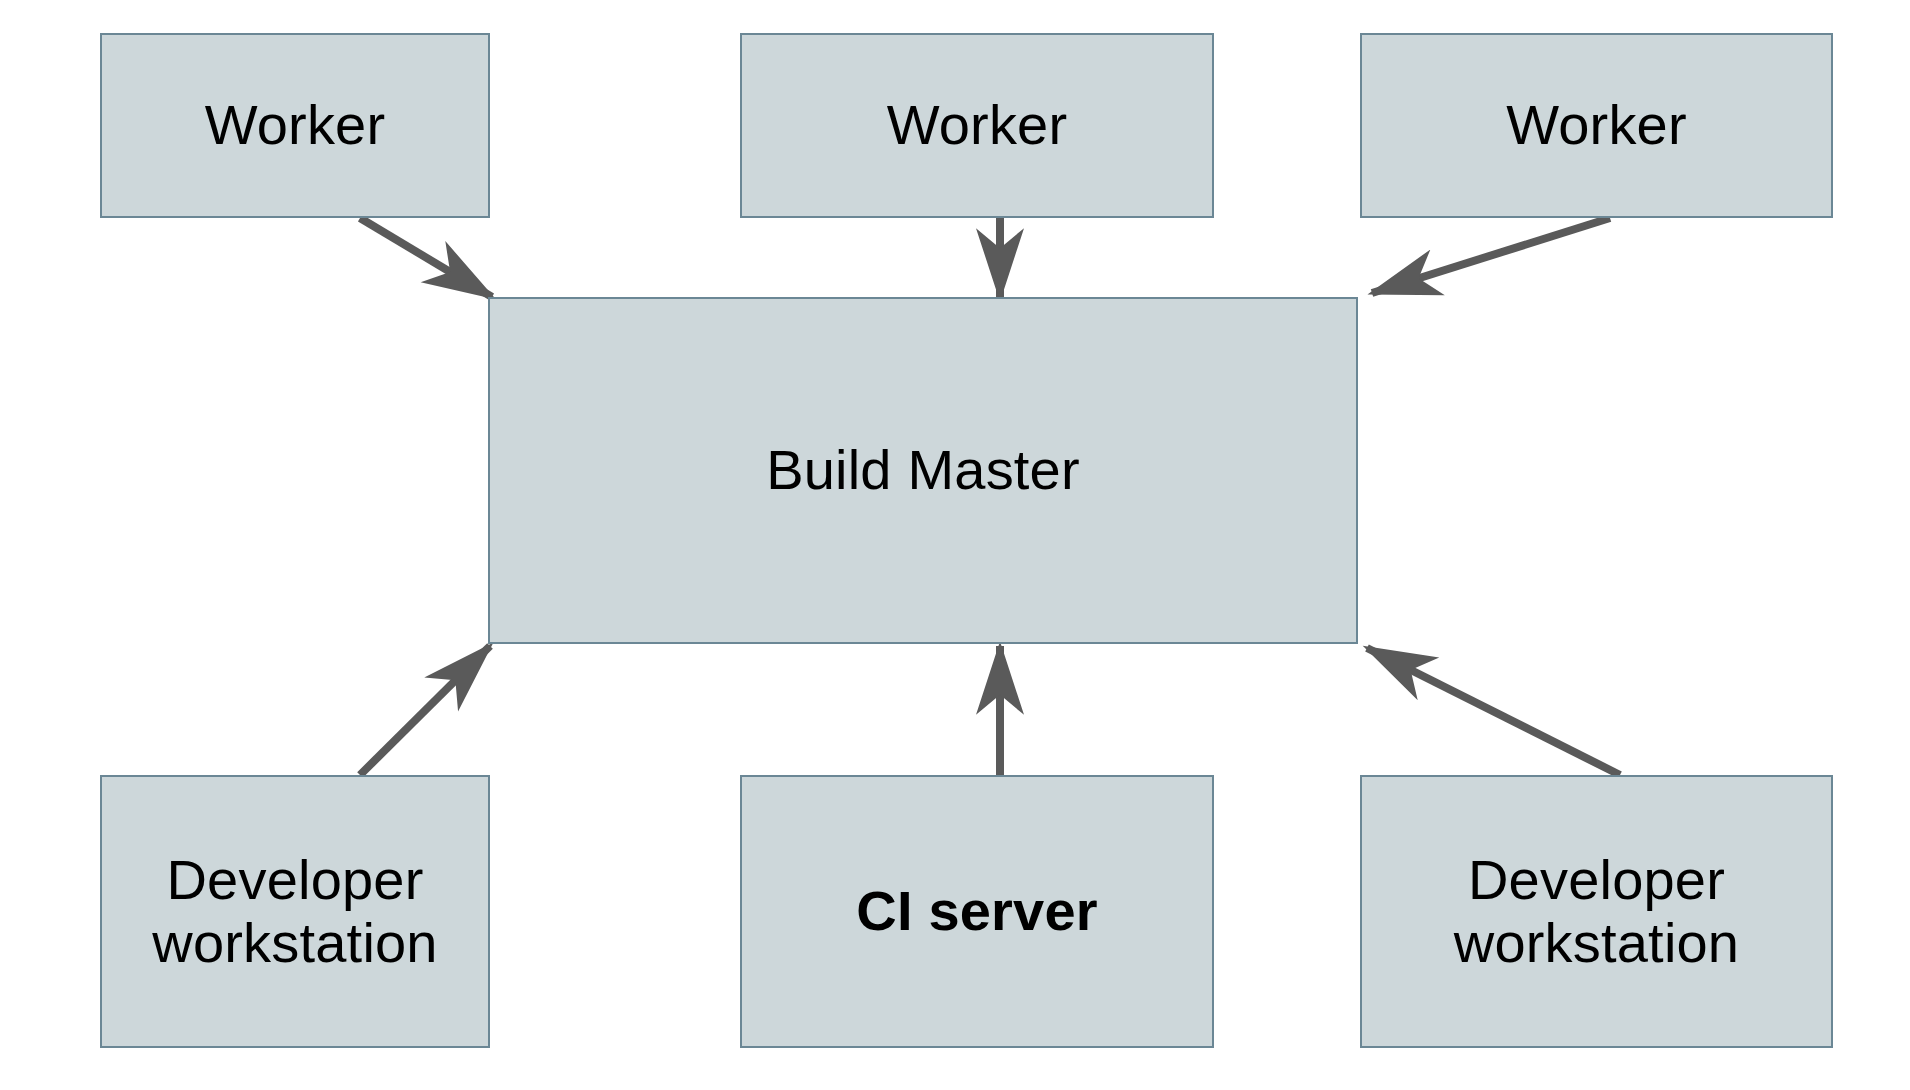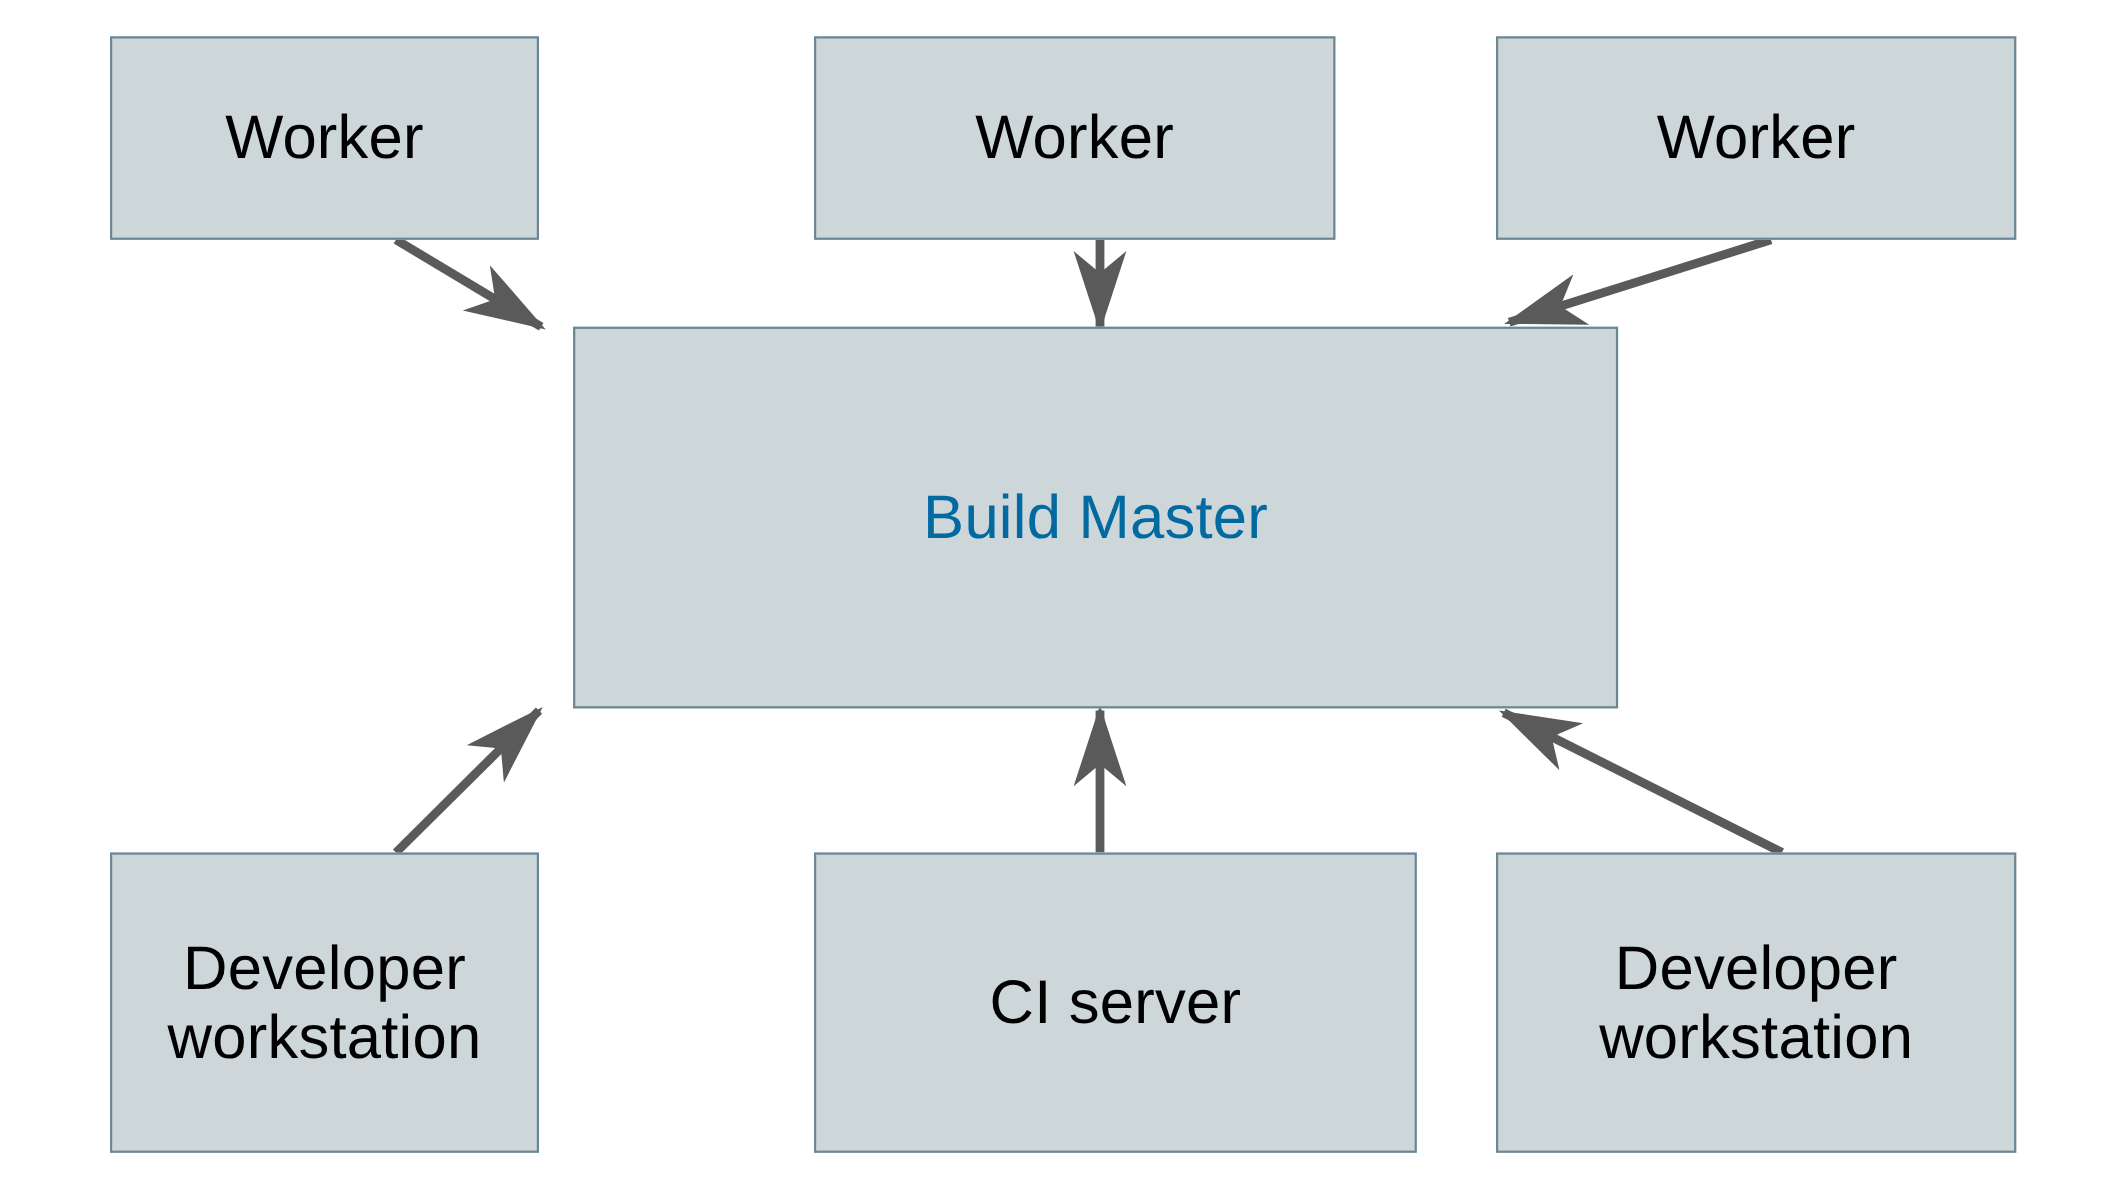--- a/index.html
+++ b/index.html
@@ -72,30 +72,30 @@
   </div>
 
   <div class="node" style="left: 740px; top: 33px; width: 474px; height: 185px; font-size: 56px; background: rgb(205, 215, 218); border-color: rgb(107, 135, 149); color: rgb(0, 0, 0);">
     <span class="node-label">Worker</span>
   </div>
 
   <div class="node" style="left: 1360px; top: 33px; width: 473px; height: 185px; font-size: 56px; background: rgb(205, 215, 218); border-color: rgb(107, 135, 149); color: rgb(0, 0, 0);">
     <span class="node-label">Worker</span>
   </div>
 
-  <div class="node" style="left: 488px; top: 297px; width: 950px; height: 347px; font-size: 56px; background: rgb(205, 215, 218); border-color: rgb(107, 135, 149); color: #0369a1; margin-left: 33px;">
+  <div class="node" style="left: 488px; top: 297px; width: 870px; height: 347px; font-size: 56px; background: rgb(205, 215, 218); border-color: rgb(107, 135, 149); color: #000000;">
     <span class="node-label">Build Master</span>
   </div>
 
   <div class="node" style="left: 100px; top: 775px; width: 390px; height: 273px; font-size: 56px; background: rgb(205, 215, 218); border-color: rgb(107, 135, 149); color: rgb(0, 0, 0);">
     <span class="node-label">Developer
 workstation</span>
   </div>
 
-  <div class="node" style="left: 740px; top: 775px; width: 548px; height: 273px; font-size: 56px; background: rgb(205, 215, 218); border-color: rgb(107, 135, 149); color: rgb(0, 0, 0);">
+  <div class="node" style="left: 740px; top: 775px; width: 474px; height: 273px; font-size: 56px; background: rgb(205, 215, 218); border-color: rgb(107, 135, 149); color: rgb(0, 0, 0); font-weight: bold;">
     <span class="node-label">CI server</span>
   </div>
 
   <div class="node" style="left: 1360px; top: 775px; width: 473px; height: 273px; font-size: 56px; background: rgb(205, 215, 218); border-color: rgb(107, 135, 149); color: rgb(0, 0, 0);">
     <span class="node-label">Developer
 workstation</span>
   </div>
 
 </div>
 

